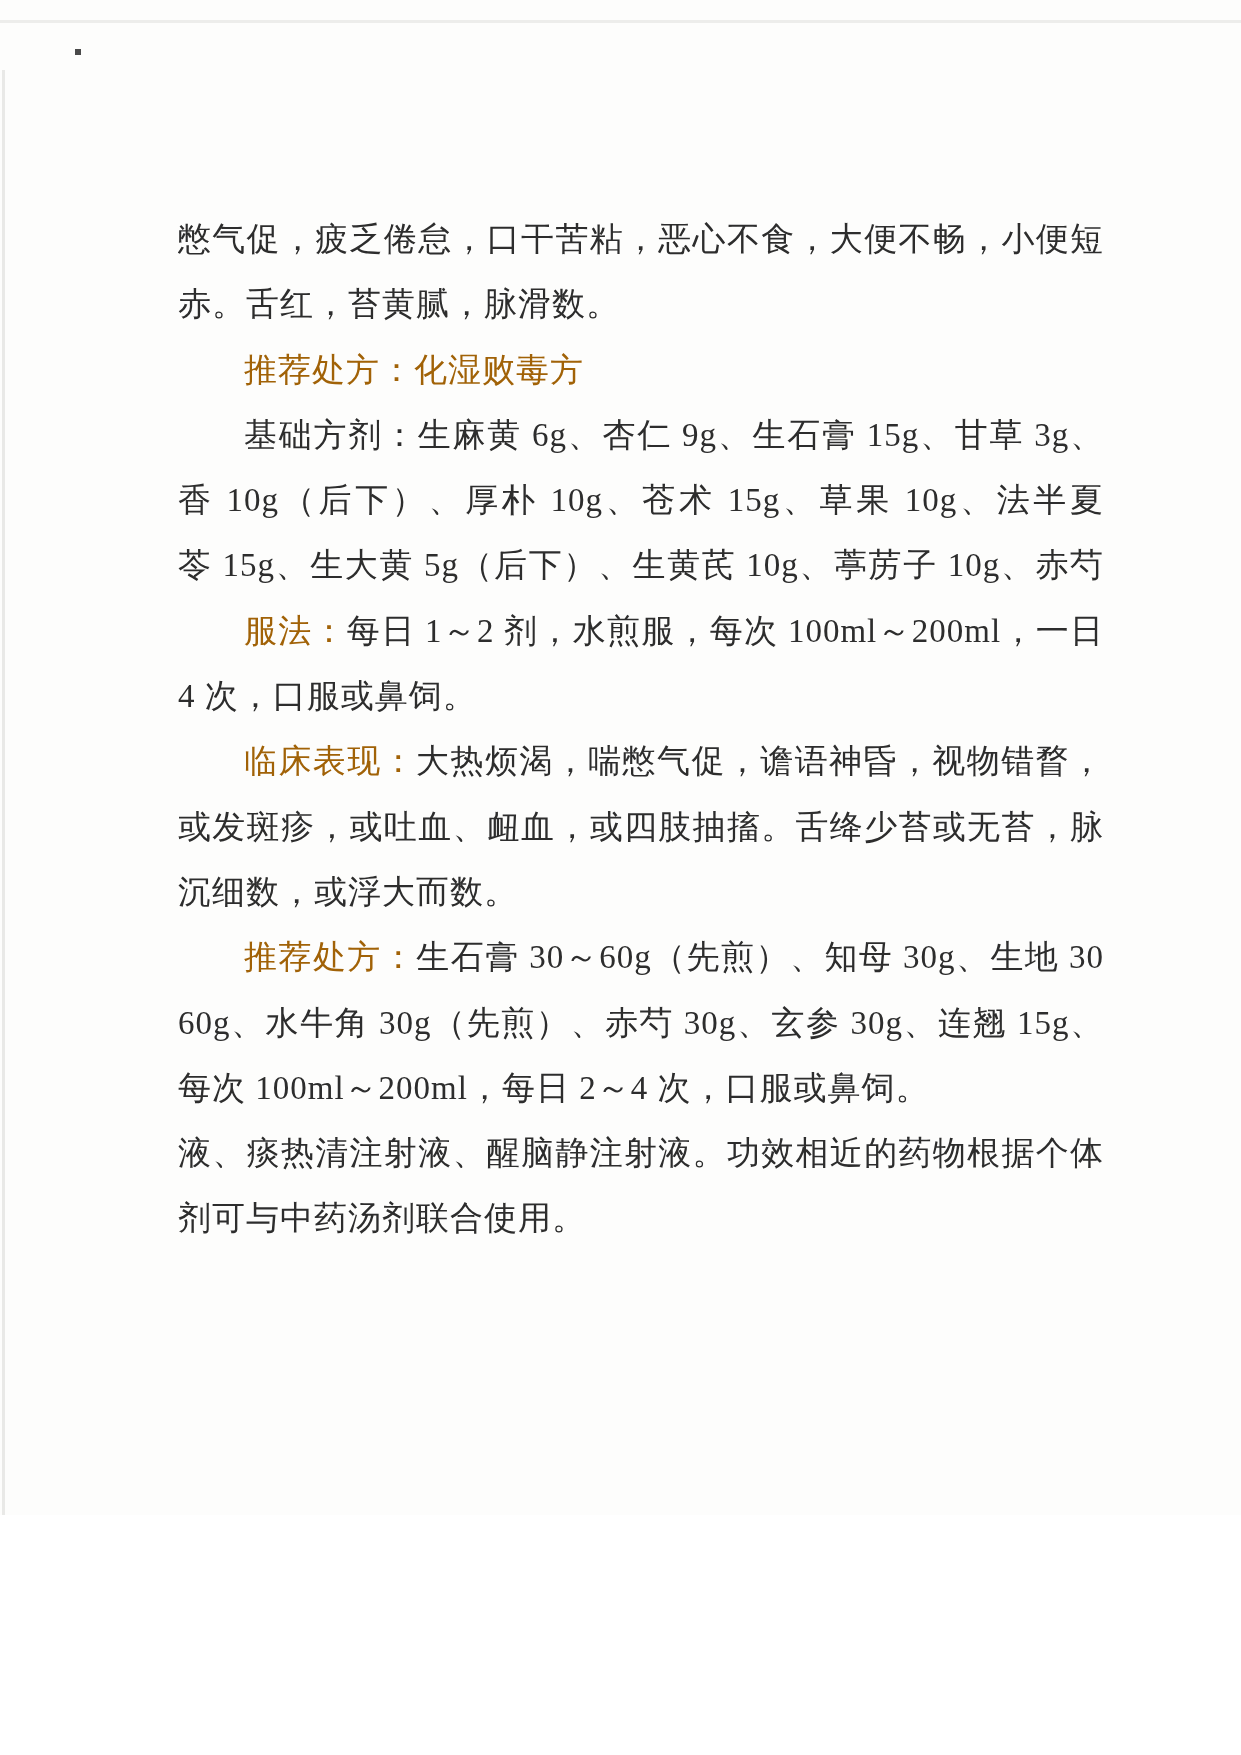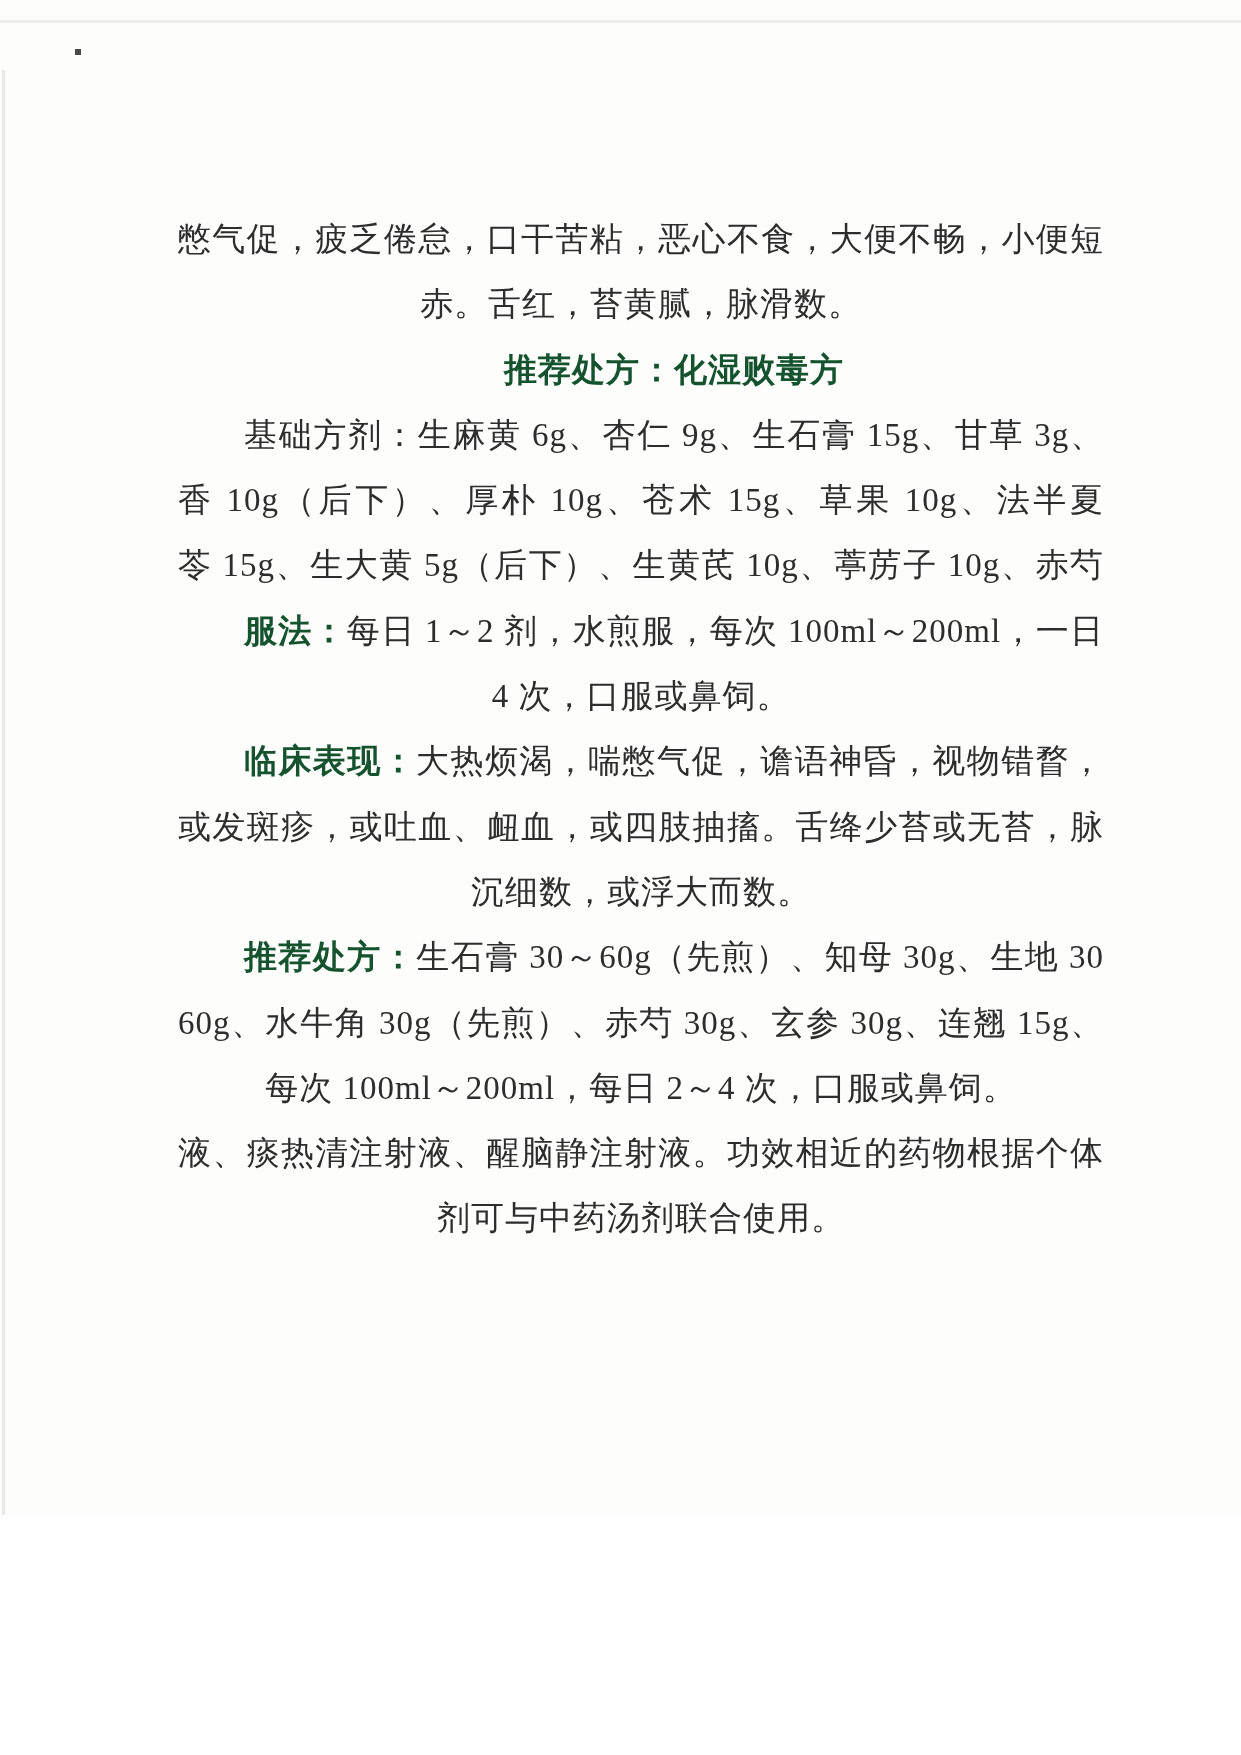--- a/index.html
+++ b/index.html
@@ -48,33 +48,33 @@
     top: 206px;
     width: 926px;
     font-size: 33px;
     line-height: 65.3px;
     letter-spacing: 1px;
     white-space: normal;
   }
   .line {
     height: 65.3px;
     overflow: hidden;
-    text-align: center;
+    text-align: left;
   }
   .line.indent {
     padding-left: 66px;
   }
   .line.justify {
     text-align: justify;
     text-align-last: justify;
   }
   .b {
-    font-weight: 700;
+    font-weight: 400;
     font-family: "Liberation Sans", "DejaVu Sans", sans-serif;
-    color: #14532d;
+    color: #a16207;
   }
   .footer {
     position: absolute;
     left: 941px;
     top: 1638px;
     font-size: 31px;
     color: #333333;
     display: flex;
     align-items: center;
     gap: 21px;

